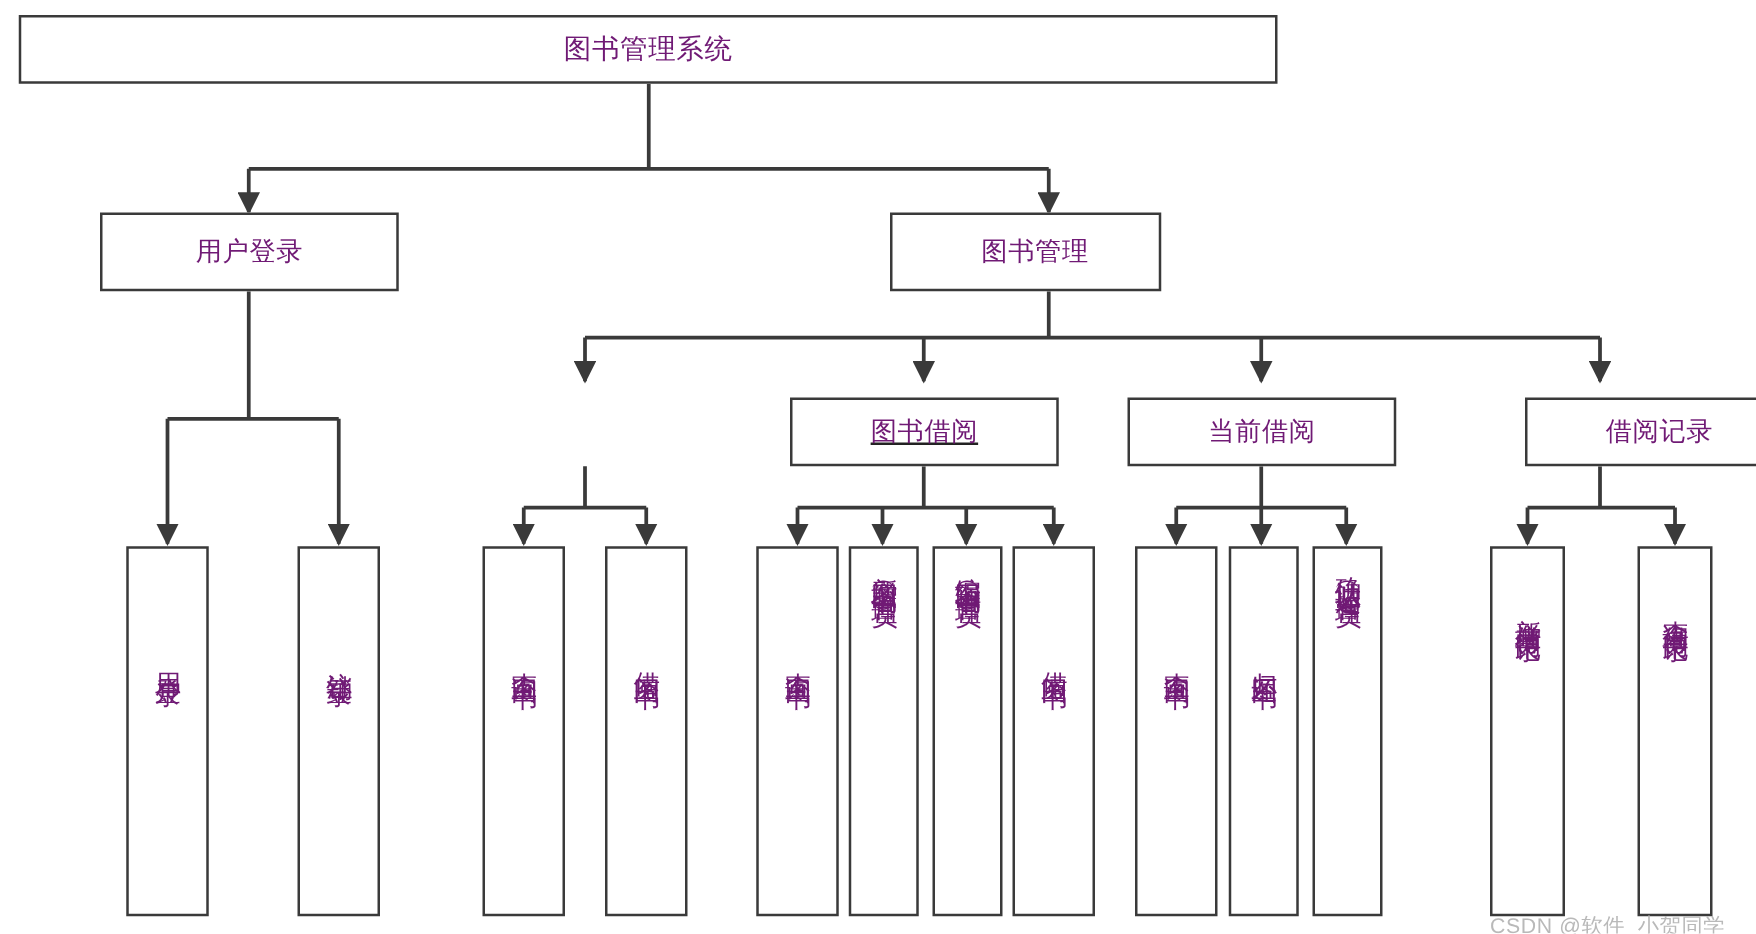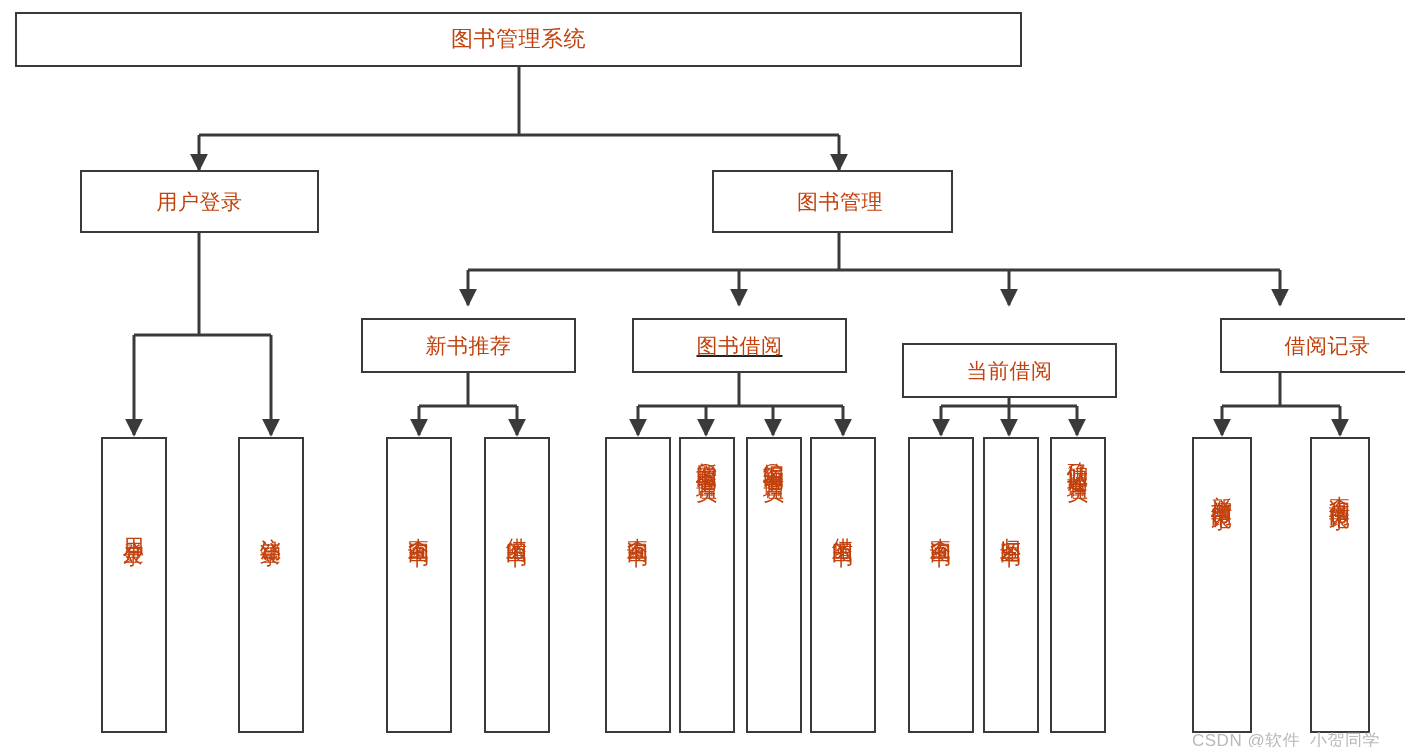--- a/index.html
+++ b/index.html
@@ -34,21 +34,21 @@
     background: #ffffff;
     display: flex;
     align-items: center;
     justify-content: center;
     overflow: hidden;
   }
   .node .label {
     display: block;
     text-align: right;
     line-height: 1.04;
-    color: #c2410c;
+    color: #701a75;
     letter-spacing: 0.5px;
     white-space: pre;
   }
   
   .node.horiz .label {
     writing-mode: horizontal-tb;
     font-size: 21px;
   }
   .node.root .label {
     font-size: 22px;
@@ -131,33 +131,30 @@
   </svg>
 
   <div class="node root horiz" style="left:15px; top:12px; width:1007px; height:55px;">
     <span class="label">图书管理系统</span>
   </div>
 
   <div class="node horiz" style="left:80px; top:170px; width:239px; height:63px;">
     <span class="label">用户登录</span>
   </div>
 
-  <div class="node horiz" style="left:712px; top:170px; width:241px; height:63px;padding-left:15px;">
+  <div class="node horiz" style="left:712px; top:170px; width:217px; height:63px;padding-left:15px;">
     <span class="label">图书管理</span>
   </div>
 
-  <div class="node horiz" style="left:361px; top:318px; width:215px; height:55px;">
-    <span class="label">新书推荐</span>
-  </div>
 
   <div class="node horiz" style="left:632px; top:318px; width:215px; height:55px;text-decoration:underline;">
     <span class="label">图书借阅</span>
   </div>
 
-  <div class="node horiz" style="left:902px; top:318px; width:215px; height:55px;margin-top:25px;">
+  <div class="node horiz" style="left:902px; top:318px; width:215px; height:55px;">
     <span class="label">当前借阅</span>
   </div>
 
   <div class="node horiz" style="left:1172px; top:318px; width:215px; height:55px;margin-left:48px;">
     <span class="label">借阅记录</span>
   </div>
 
   <div class="node vert" style="left:101px; top:437px; width:66px; height:296px; padding-top:82px;">
     <span class="label">用户登录</span>
   </div>

